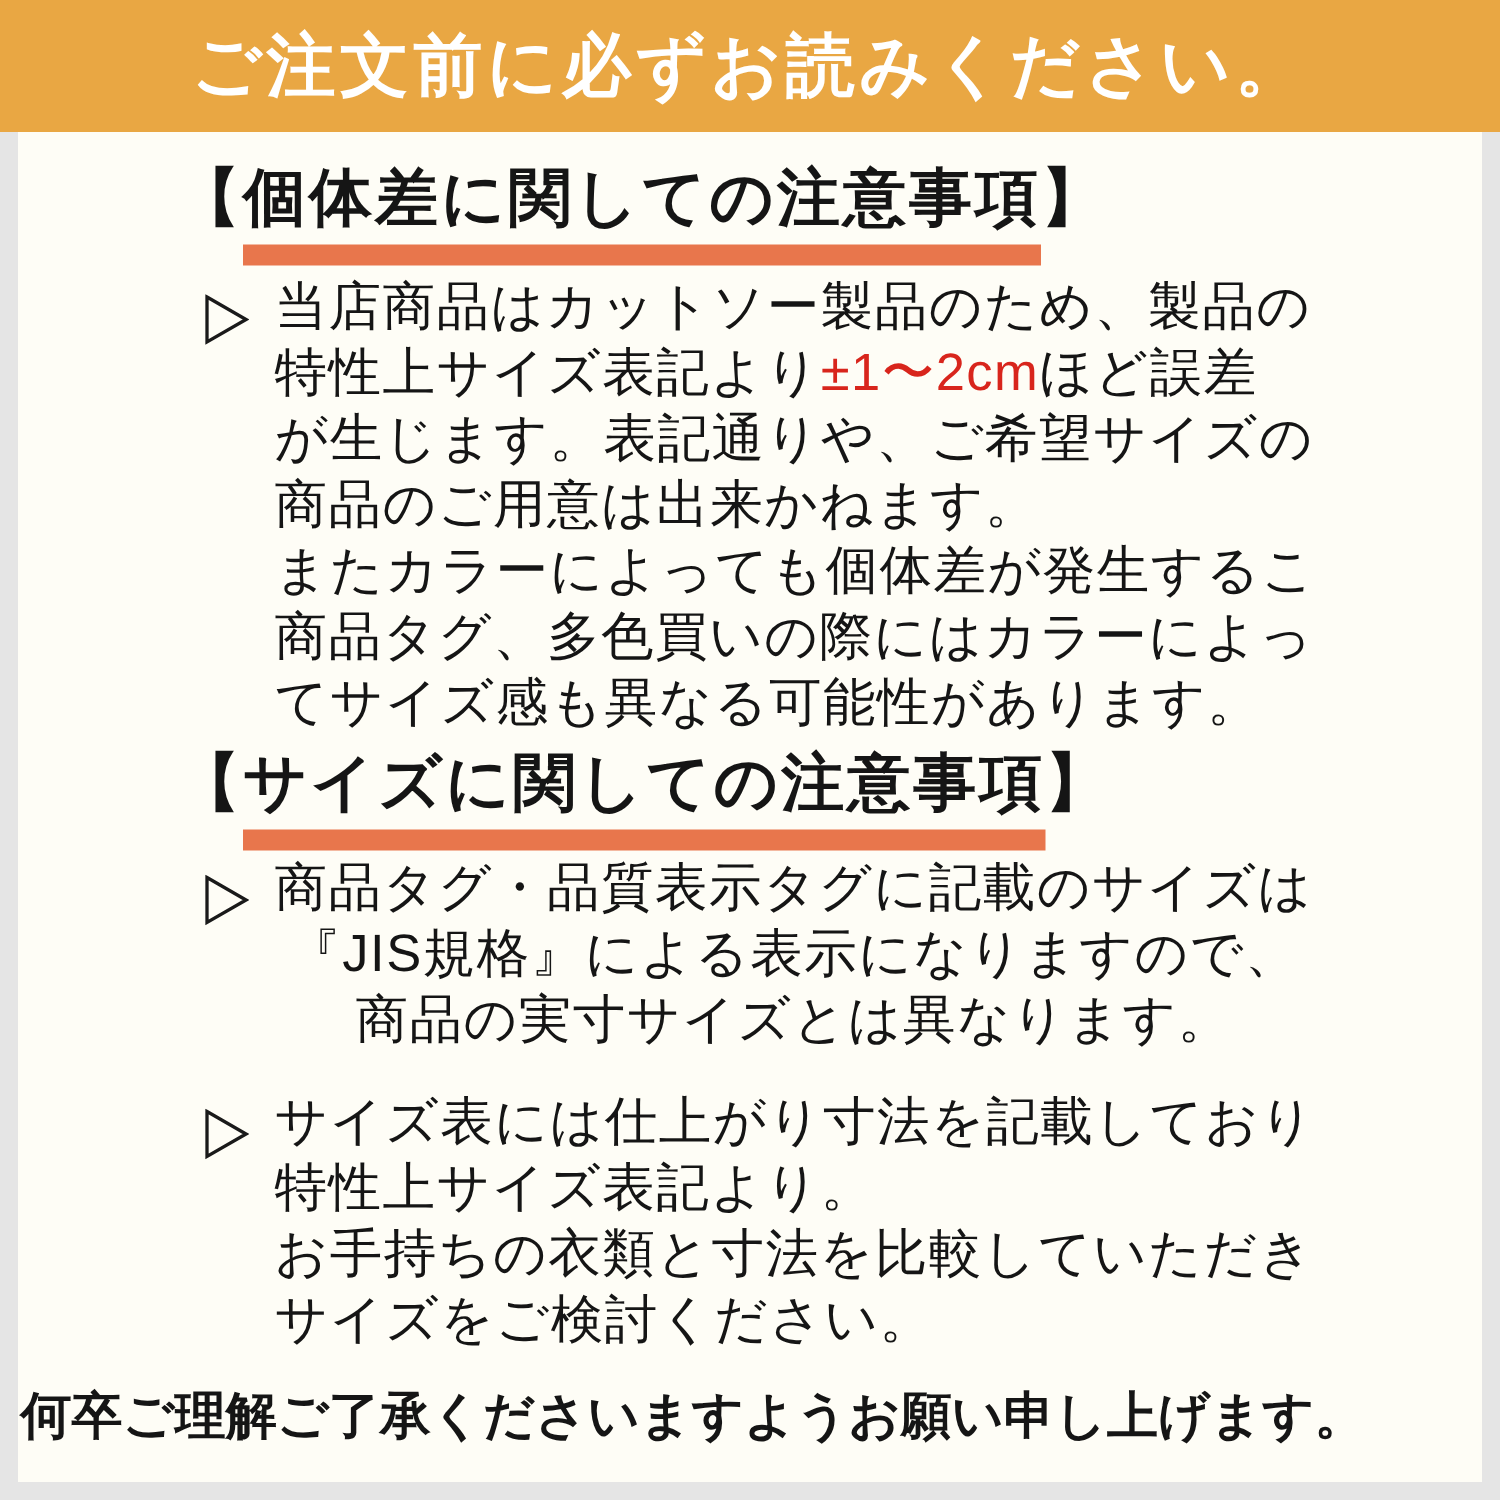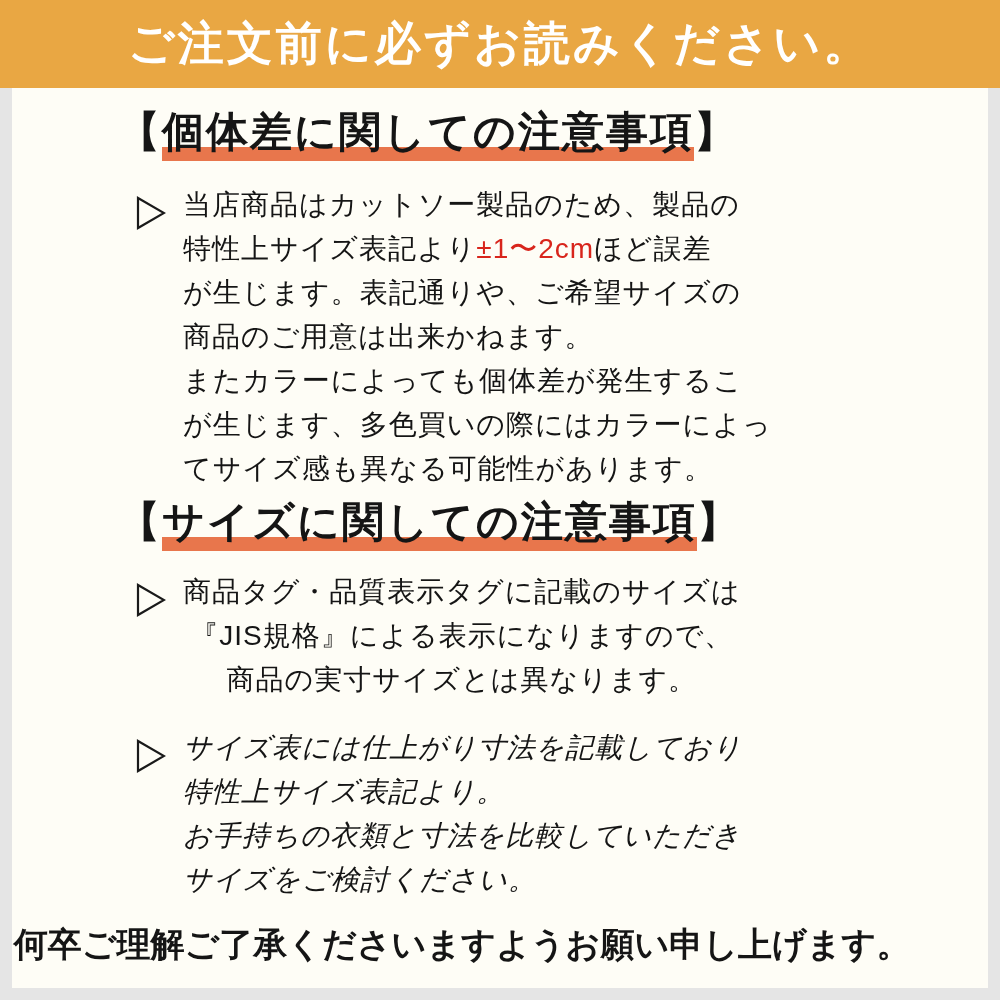--- a/index.html
+++ b/index.html
@@ -22,37 +22,37 @@
   .inner{
     position:absolute;left:12px;top:88px;right:12px;bottom:12px;
     background:#FEFDF6;
   }
   
   .heading{
     position:absolute;left:118px;
     font-size:42px;font-weight:800;letter-spacing:2px;line-height:1.15;white-space:nowrap;
   }
   .heading .hl{
-    padding-bottom:6px;
+    padding-bottom:22px;
     background:linear-gradient(#E8764C,#E8764C) no-repeat 0 100% / 100% 14px;
   }
   .h1{top:108px;}
   .h2{top:498px;}
   
   .bullet{
     position:absolute;left:136px;display:flex;align-items:flex-start;
   }
   .b1{top:183px;}
   .b2{top:570px;text-align:center;}
-  .b3{top:726px;font-style:italic;}
+  .b3{top:726px;}
   .tri{flex:0 0 30px;width:30px;height:34px;margin-top:13px;margin-right:17px;}
   .tri polygon{fill:none;stroke:#1a1a1a;stroke-width:2.2;stroke-linejoin:miter;}
   .lines{display:block;}
   .line{
-    font-size:28px;font-weight:500;line-height:44px;letter-spacing:1px;white-space:nowrap;
+    font-size:35px;font-weight:500;line-height:44px;letter-spacing:1px;white-space:nowrap;
   }
   .red{color:#D8251C;}
   
   .footer-note{
     position:absolute;left:12px;top:922px;width:900px;
     text-align:center;font-size:34px;font-weight:700;line-height:44px;letter-spacing:0;
     white-space:nowrap;
   }
 </style>
 </head>
@@ -71,21 +71,21 @@
   <div class="bullet b1">
     <svg class="tri" viewBox="0 0 30 34" aria-hidden="true">
       <polygon points="2,2 28,17 2,32"></polygon>
     </svg>
     <div class="lines">
       <div class="line">当店商品はカットソー製品のため、製品の</div>
       <div class="line"><span>特性上サイズ表記より</span><span class="red">±1〜2cm</span><span>ほど誤差</span></div>
       <div class="line">が生じます。表記通りや、ご希望サイズの</div>
       <div class="line">商品のご用意は出来かねます。</div>
       <div class="line">またカラーによっても個体差が発生するこ</div>
-      <div class="line">が生じます、多色買いの際にはカラーによっ</div>
+      <div class="line">商品タグ、多色買いの際にはカラーによっ</div>
       <div class="line">てサイズ感も異なる可能性があります。</div>
     </div>
   </div>
 
   <div class="heading h2"><span>【</span><span class="hl">サイズに関しての注意事項</span><span>】</span></div>
 
   <div class="bullet b2">
     <svg class="tri" viewBox="0 0 30 34" aria-hidden="true">
       <polygon points="2,2 28,17 2,32"></polygon>
     </svg>

